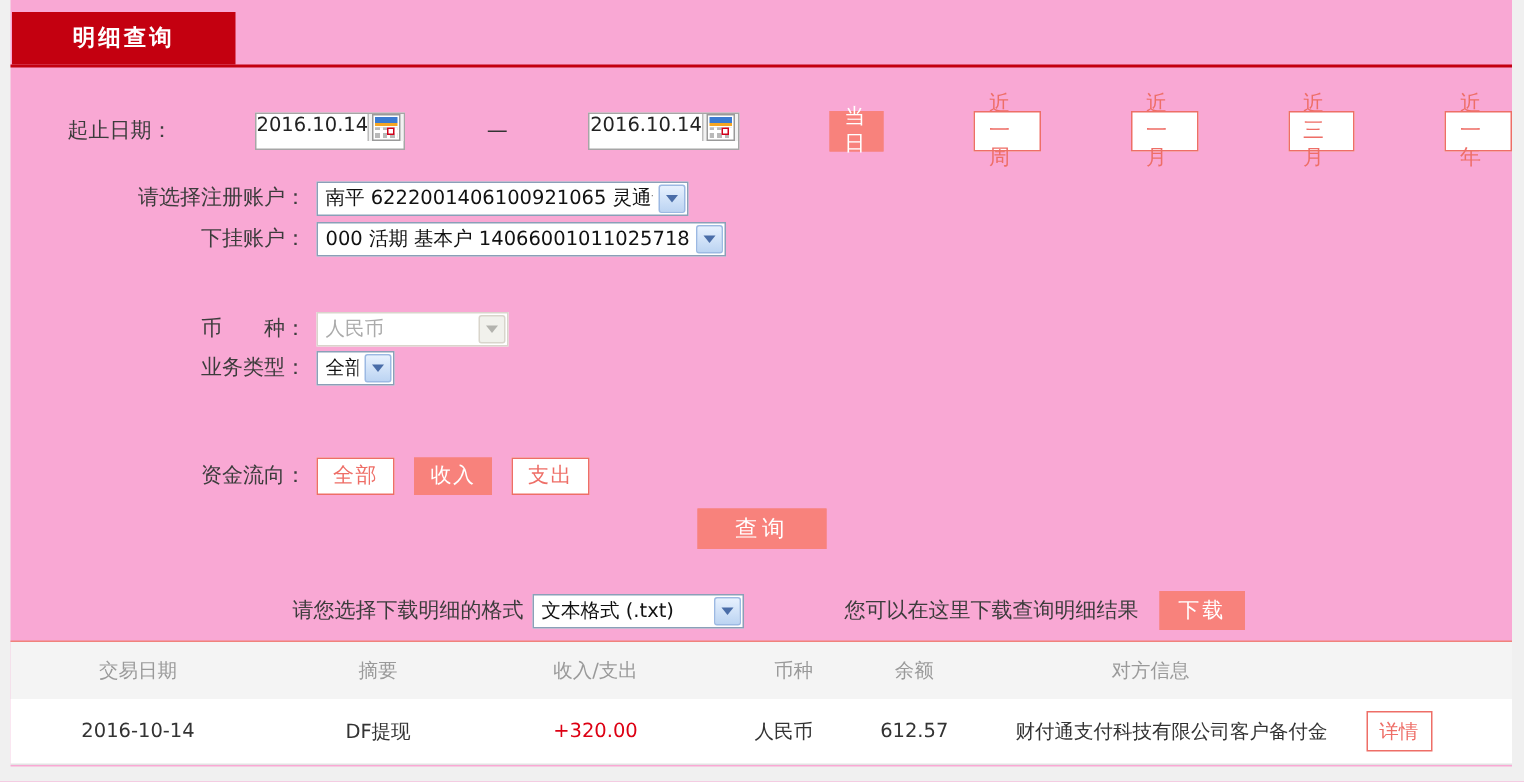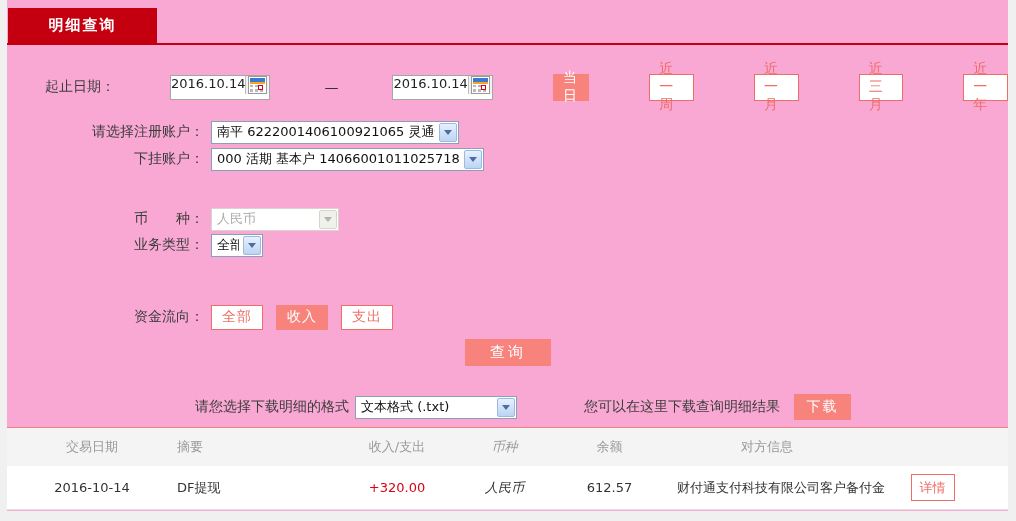--- a/index.html
+++ b/index.html
@@ -80,23 +80,23 @@
   .dl-label { margin-left: 188px; }
   .dl-hint { margin-left: 67px; }
   .dl-btn { width: 57px; height: 26px; margin-left: 14px; letter-spacing: 2px; }
 
   .divider { position: absolute; left: 0; top: 427px; width: 100%; height: 1px; background: #f0827c; }
 
   
   .thead { position: absolute; left: 0; top: 428px; width: 100%; height: 38px; background: #f4f4f4; display: flex; align-items: center; color: #9a9a9a; font-size: 13px; }
   .trow  { position: absolute; left: 0; top: 466px; width: 100%; height: 44px; background: #fff; display: flex; align-items: center; font-size: 13px; color: #333; border-bottom: 1px solid #e3e3e3; }
   .c1 { width: 170px; text-align: center; }
-  .c2 { width: 150px; text-align: left; }
+  .c2 { width: 150px; text-align: center; }
   .c3 { width: 140px; text-align: center; }
-  .c4 { width: 75px;  text-align: center; font-style: italic; }
+  .c4 { width: 75px;  text-align: right; }
   .c5 { width: 135px; text-align: center; }
   .c6 { width: 180px; text-align: center; white-space: nowrap; }
   .c7 { flex: 1; display: flex; justify-content: center; }
   .amount-in { color: #dd0013; }
   .detail-btn { height: 27px; padding: 0 8px; font-size: 13px; }
 </style>
 </head>
 <body>
 
 <div class="panel">
@@ -174,21 +174,21 @@
     <span class="flabel">资金流向：</span>
     <span class="btn line fbtn">全部</span>
     <span class="btn fill fbtn">收入</span>
     <span class="btn line fbtn">支出</span>
   </div>
 
   <div class="btn fill query-btn">查询</div>
 
   <div class="frow dl-row">
     <span class="dl-label">请您选择下载明细的格式</span>
-    <span class="xp-select" style="width:162px; margin-left:6px;">
+    <span class="xp-select" style="width:141px; margin-left:6px;">
       <span class="val">文本格式 (.txt)</span>
       <span class="xp-arrow"></span>
     </span>
     <span class="dl-hint">您可以在这里下载查询明细结果</span>
     <span class="btn fill dl-btn">下载</span>
   </div>
 
   <div class="divider"></div>
 
   <div class="thead">

